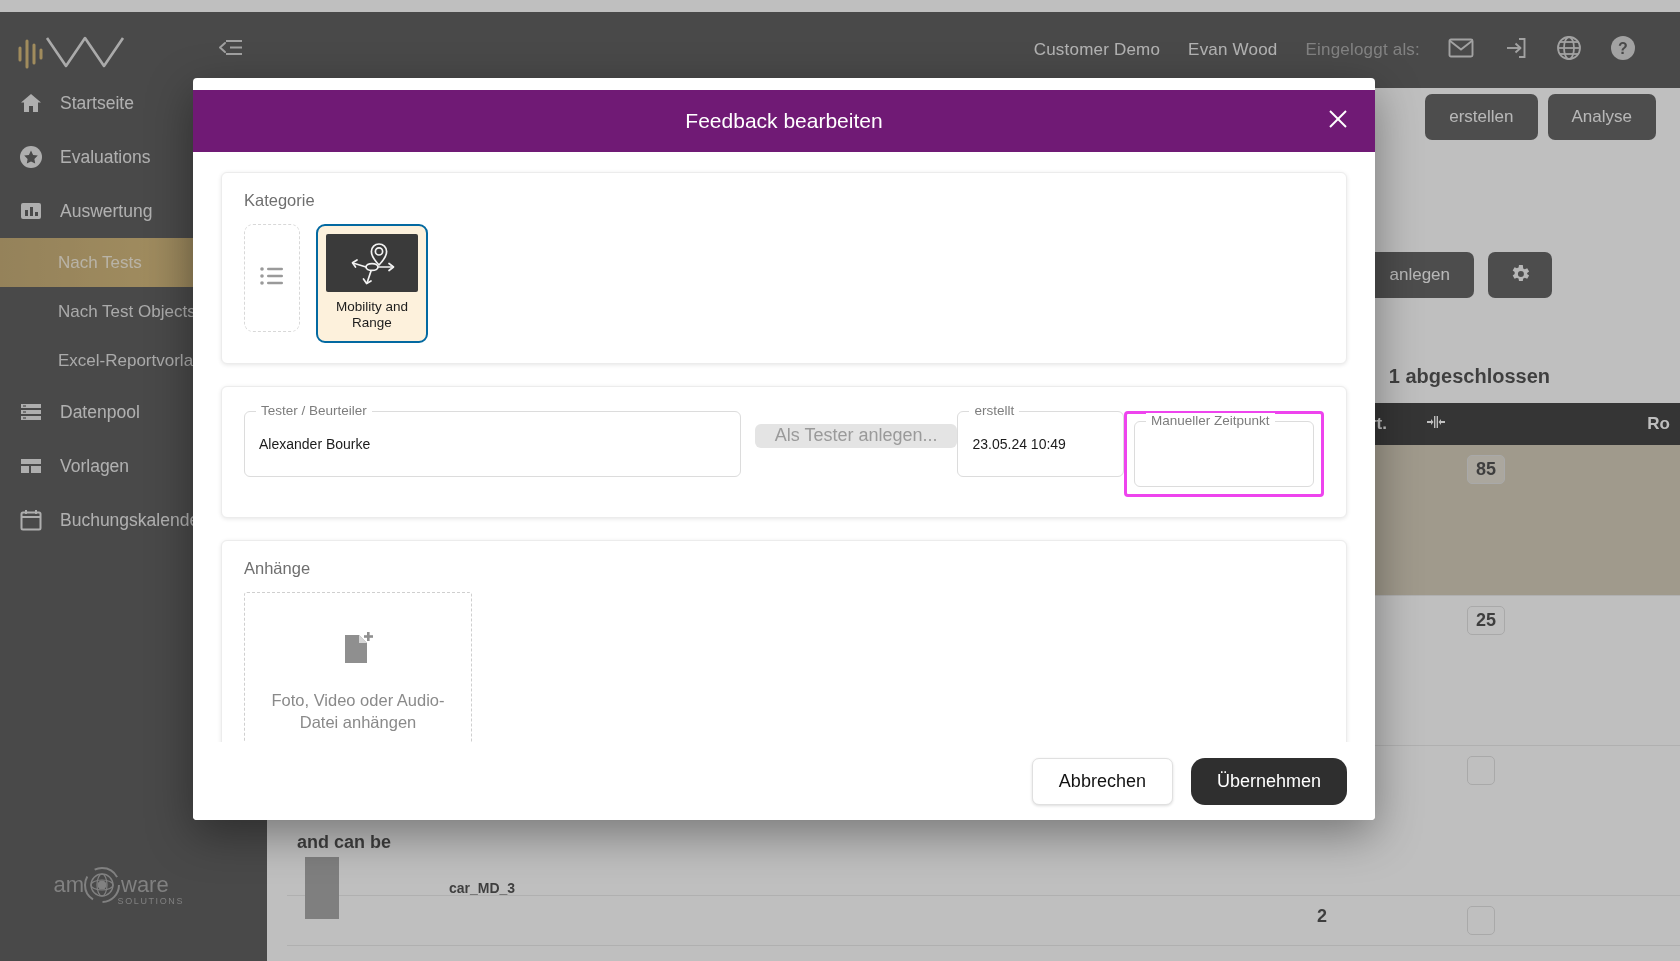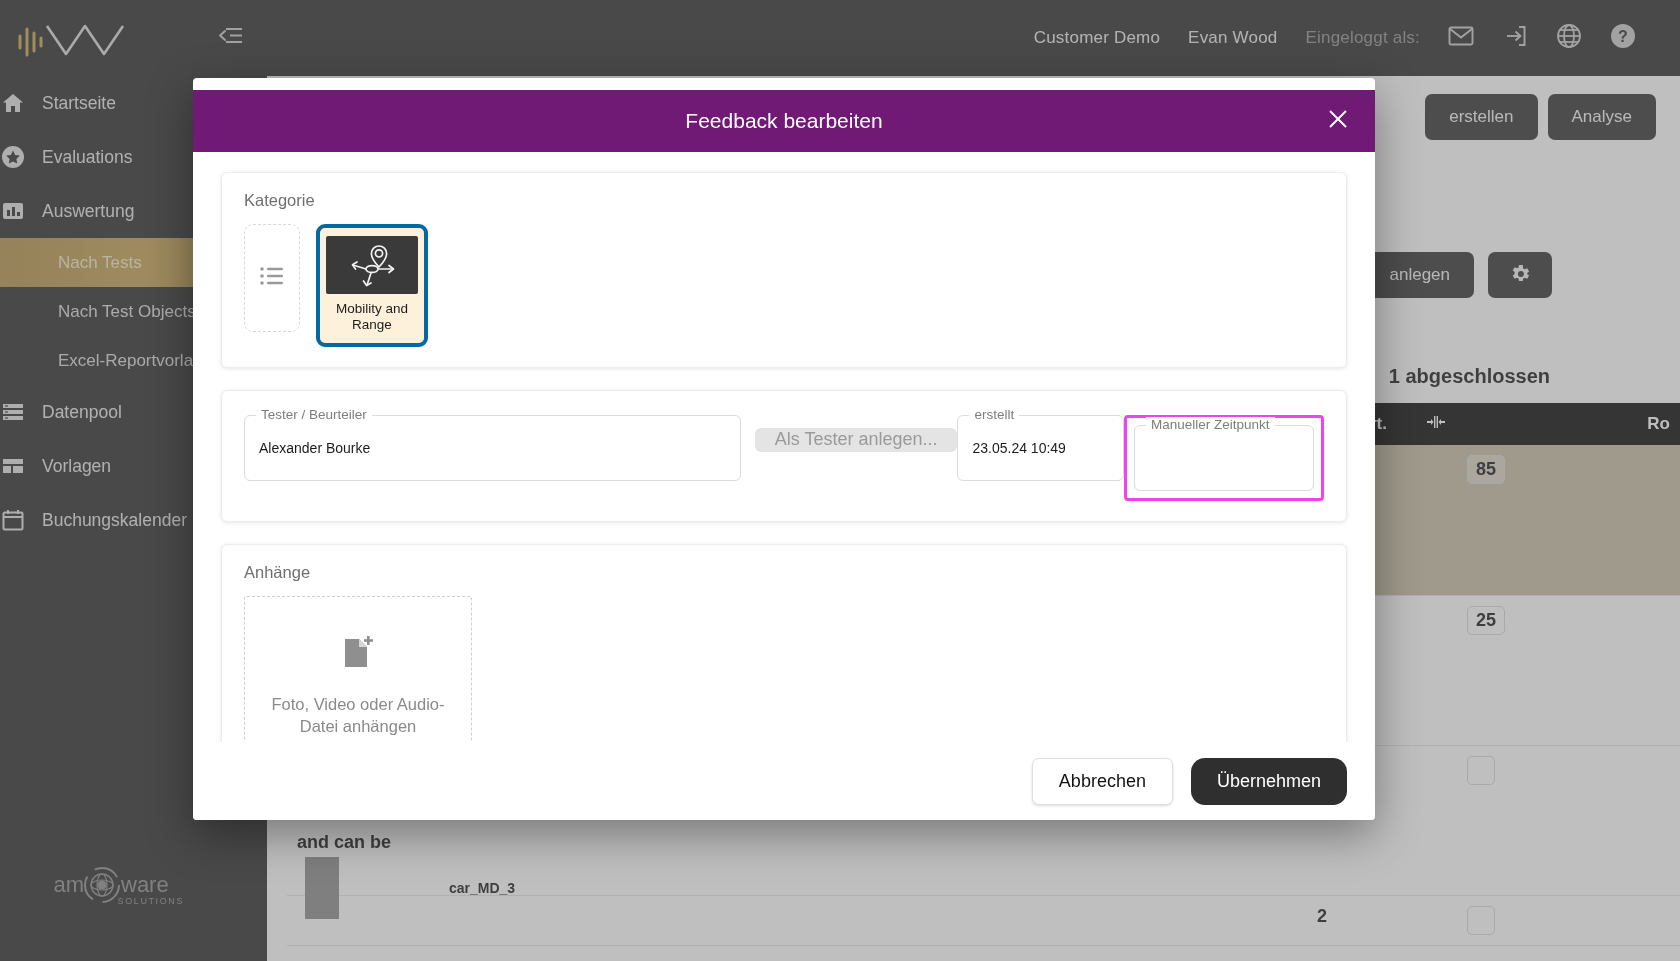--- a/index.html
+++ b/index.html
@@ -9,21 +9,21 @@
     overflow: hidden;
     font-family: "Liberation Sans", sans-serif;
     background: #ffffff;
   }
 
   
   #app { position: relative; width: 1680px; height: 961px; background: #fff; }
 
   
   .topbar {
-    position: absolute; left: 0; top: 0; width: 1680px; height: 76px;
+    position: absolute; left: 0; top: 12px; width: 1680px; height: 76px;
     background: #262626; display: flex; align-items: center;
   }
   .logo-wrap {
     width: 200px; height: 76px; display: flex; align-items: center;
     padding-left: 14px;
   }
   .collapse-btn {
     width: 60px; height: 76px; display: flex; align-items: center; justify-content: center;
     cursor: pointer;
   }
@@ -39,21 +39,21 @@
     cursor: pointer;
   }
 
   
   .sidebar {
     position: absolute; left: 0; top: 76px; width: 267px; height: 885px;
     background: #262626; display: flex; flex-direction: column;
   }
   .nav-item {
     height: 54px; display: flex; align-items: center; gap: 16px;
-    color: #e4e4e4; font-size: 17.5px; cursor: pointer;
+    padding-left: 18px; color: #e4e4e4; font-size: 17.5px; cursor: pointer;
   }
   .nav-item .ni-ico {
     width: 26px; height: 26px; display: flex; align-items: center; justify-content: center;
     flex: 0 0 26px;
   }
   .nav-sub {
     height: 49px; display: flex; align-items: center; padding-left: 58px;
     color: #d9d9d9; font-size: 17px; cursor: pointer; white-space: nowrap;
   }
   .nav-sub.active {
@@ -149,21 +149,21 @@
   .card-label { font-size: 16.5px; color: #6f6f6f; margin-bottom: 14px; }
 
   
   .tiles { display: flex; gap: 16px; align-items: flex-start; }
   .tile {
     width: 56px; height: 108px; border: 1px dashed #d8d8d8; border-radius: 9px;
     display: flex; align-items: center; justify-content: center; cursor: pointer;
     background: #fff;
   }
   .tile-cat {
-    width: 112px; min-height: 108px; border: 4px solid #0369a1; border-radius: 9px;
+    width: 112px; min-height: 108px; border: 2px solid #0369a1; border-radius: 9px;
     background: #fdf1dc; padding: 8px 7px 9px 7px; cursor: pointer;
     display: flex; flex-direction: column; align-items: center; gap: 7px;
   }
   .tile-thumb {
     width: 92px; height: 58px; background: #3a3a3a; border-radius: 2px;
     display: flex; align-items: center; justify-content: center;
   }
   .tile-cap {
     font-size: 13.5px; color: #1d1d1d; text-align: center; line-height: 1.22;
   }

